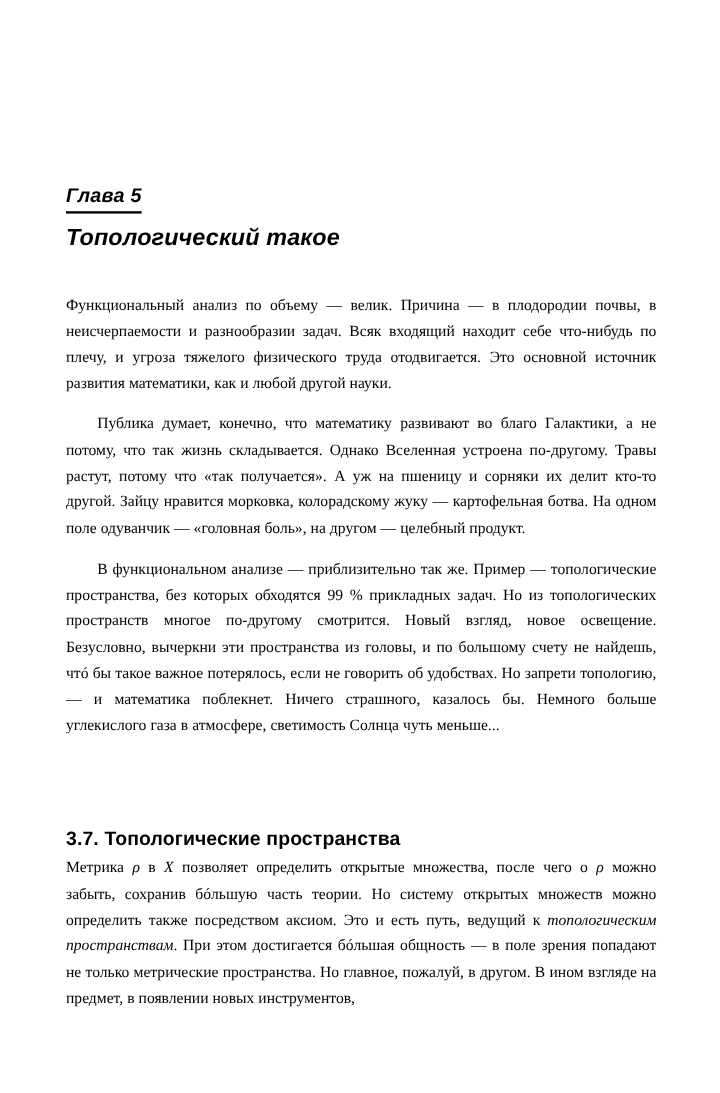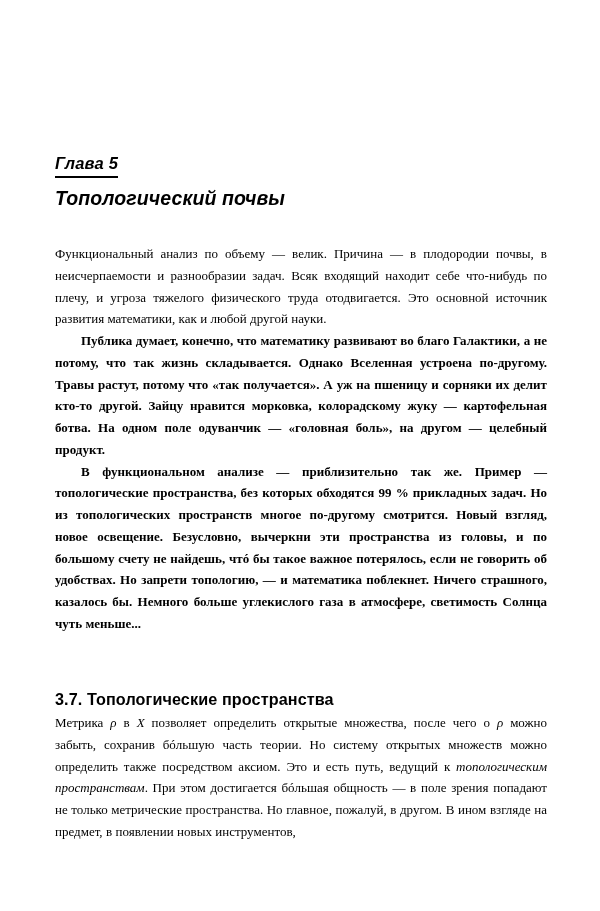--- a/index.html
+++ b/index.html
@@ -79,22 +79,21 @@
     line-height: 21.75px;
     text-align: justify;
     text-justify: inter-word;
     hyphens: none;
     word-spacing: 0.1px;
   }
   p.para.indent {
     text-indent: 26px;
   }
   p.para + p.para {
-    margin-top: 0;
-    font-weight: bold;
+    margin-top: 12px;
   }
 
   
   .section-heading {
     font-family: "Liberation Sans", "DejaVu Sans", sans-serif;
     font-weight: bold;
     font-style: normal;
     font-size: 16.2px;
     line-height: 20px;
     letter-spacing: 0.1px;
@@ -113,21 +112,21 @@
   }
 </style>
 </head>
 <body>
 
 <div id="page">
   <div id="content">
 
     <h1 class="chapter-label">Глава 5</h1>
 
-    <h2 class="chapter-title">Топологический почвы</h2>
+    <h2 class="chapter-title">Топологический такое</h2>
 
     <div class="body-block first">
 
       <p class="para">Функциональный анализ по объему — велик. Причина — в плодородии почвы, в неисчерпаемости и разнообразии задач. Всяк входящий находит себе что-нибудь по плечу, и угроза тяжелого физического труда отодвигается. Это основной источник развития математики, как и любой другой науки.</p>
 
       <p class="para indent">Публика думает, конечно, что математику развивают во благо Галактики, а не потому, что так жизнь складывается. Однако Вселенная устроена по-другому. Травы растут, потому что «так получается». А уж на пшеницу и сорняки их делит кто-то другой. Зайцу нравится морковка, колорадскому жуку — картофельная ботва. На одном поле одуванчик — «головная боль», на другом — целебный продукт.</p>
 
       <p class="para indent"><span>В функциональном анализе — приблизительно так же. Пример — топологические пространства, без которых обходятся 99 %</span><span> прикладных задач. Но из топологических пространств многое по-другому смотрится. Новый взгляд, новое освещение. Безусловно, вычеркни эти пространства из головы, и по большому счету не найдешь, чтó бы такое важное потерялось, если не говорить об удобствах. Но запрети топологию, — и математика поблекнет. Ничего страшного, казалось бы. Немного больше углекислого газа в атмосфере, светимость Солнца чуть меньше...</span></p>
 
     </div>

